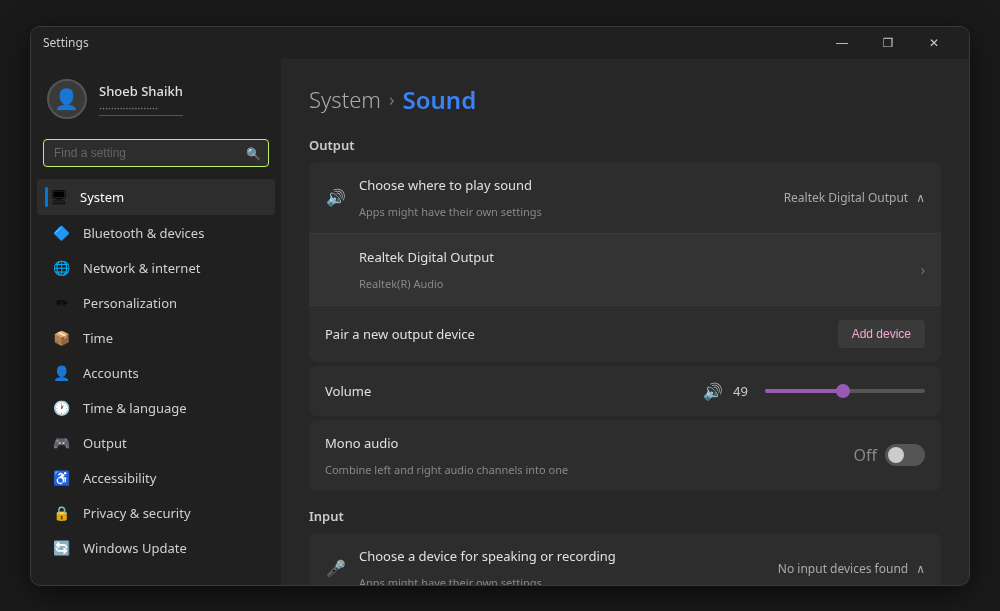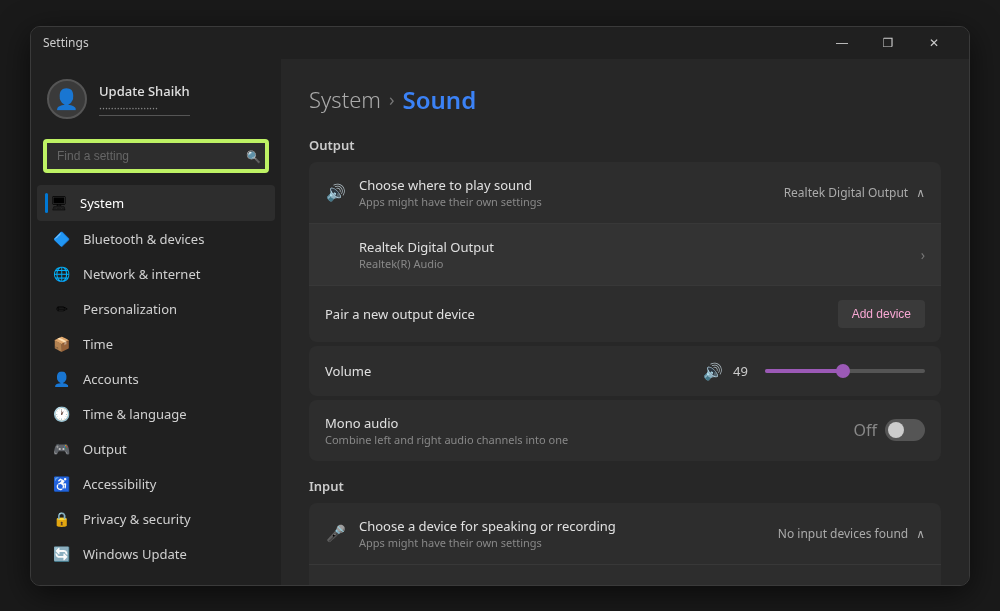--- a/index.html
+++ b/index.html
@@ -95,21 +95,21 @@
       border-bottom: 1px solid #555;
       width: 100%;
     }
     .search-box {
       margin: 4px 12px 12px;
       position: relative;
     }
     .search-input {
       width: 100%;
       background: #2d2d2d;
-      border: 4px solid #bef264;
+      border: 1px solid #bef264;
       border-radius: 4px;
       padding: 6px 32px 6px 10px;
       color: #ccc;
       font-size: 12px;
       outline: none;
     }
     .search-input::placeholder { color: #666; }
     .search-icon-wrapper {
       position: absolute;
       right: 8px;
@@ -212,21 +212,21 @@
       flex: 1;
     }
     .row-title {
       color: #e0e0e0;
       font-size: 13px;
       font-weight: 400;
     }
     .row-subtitle {
       color: #888;
       font-size: 11px;
-      margin-top: 0;
+      margin-top: 10px;
     }
     .row-value {
       color: #aaa;
       font-size: 12px;
       display: flex;
       align-items: center;
       gap: 8px;
     }
     .chevron-icon {
       color: #777;
@@ -327,21 +327,21 @@
 
   <div class="content-area">
 
     <div class="sidebar">
 
       <div class="user-profile">
         <div class="avatar">
           <span class="avatar-icon">👤</span>
         </div>
         <div>
-          <div class="user-name">Update Shaikh</div>
+          <div class="user-name">Shoeb Shaikh</div>
           <div class="user-sub">····················</div>
         </div>
       </div>
 
       <div class="search-box">
         <input class="search-input" type="text" placeholder="Find a setting" style="">
         <span class="search-icon-wrapper">🔍</span>
       </div>
 
       <div>

